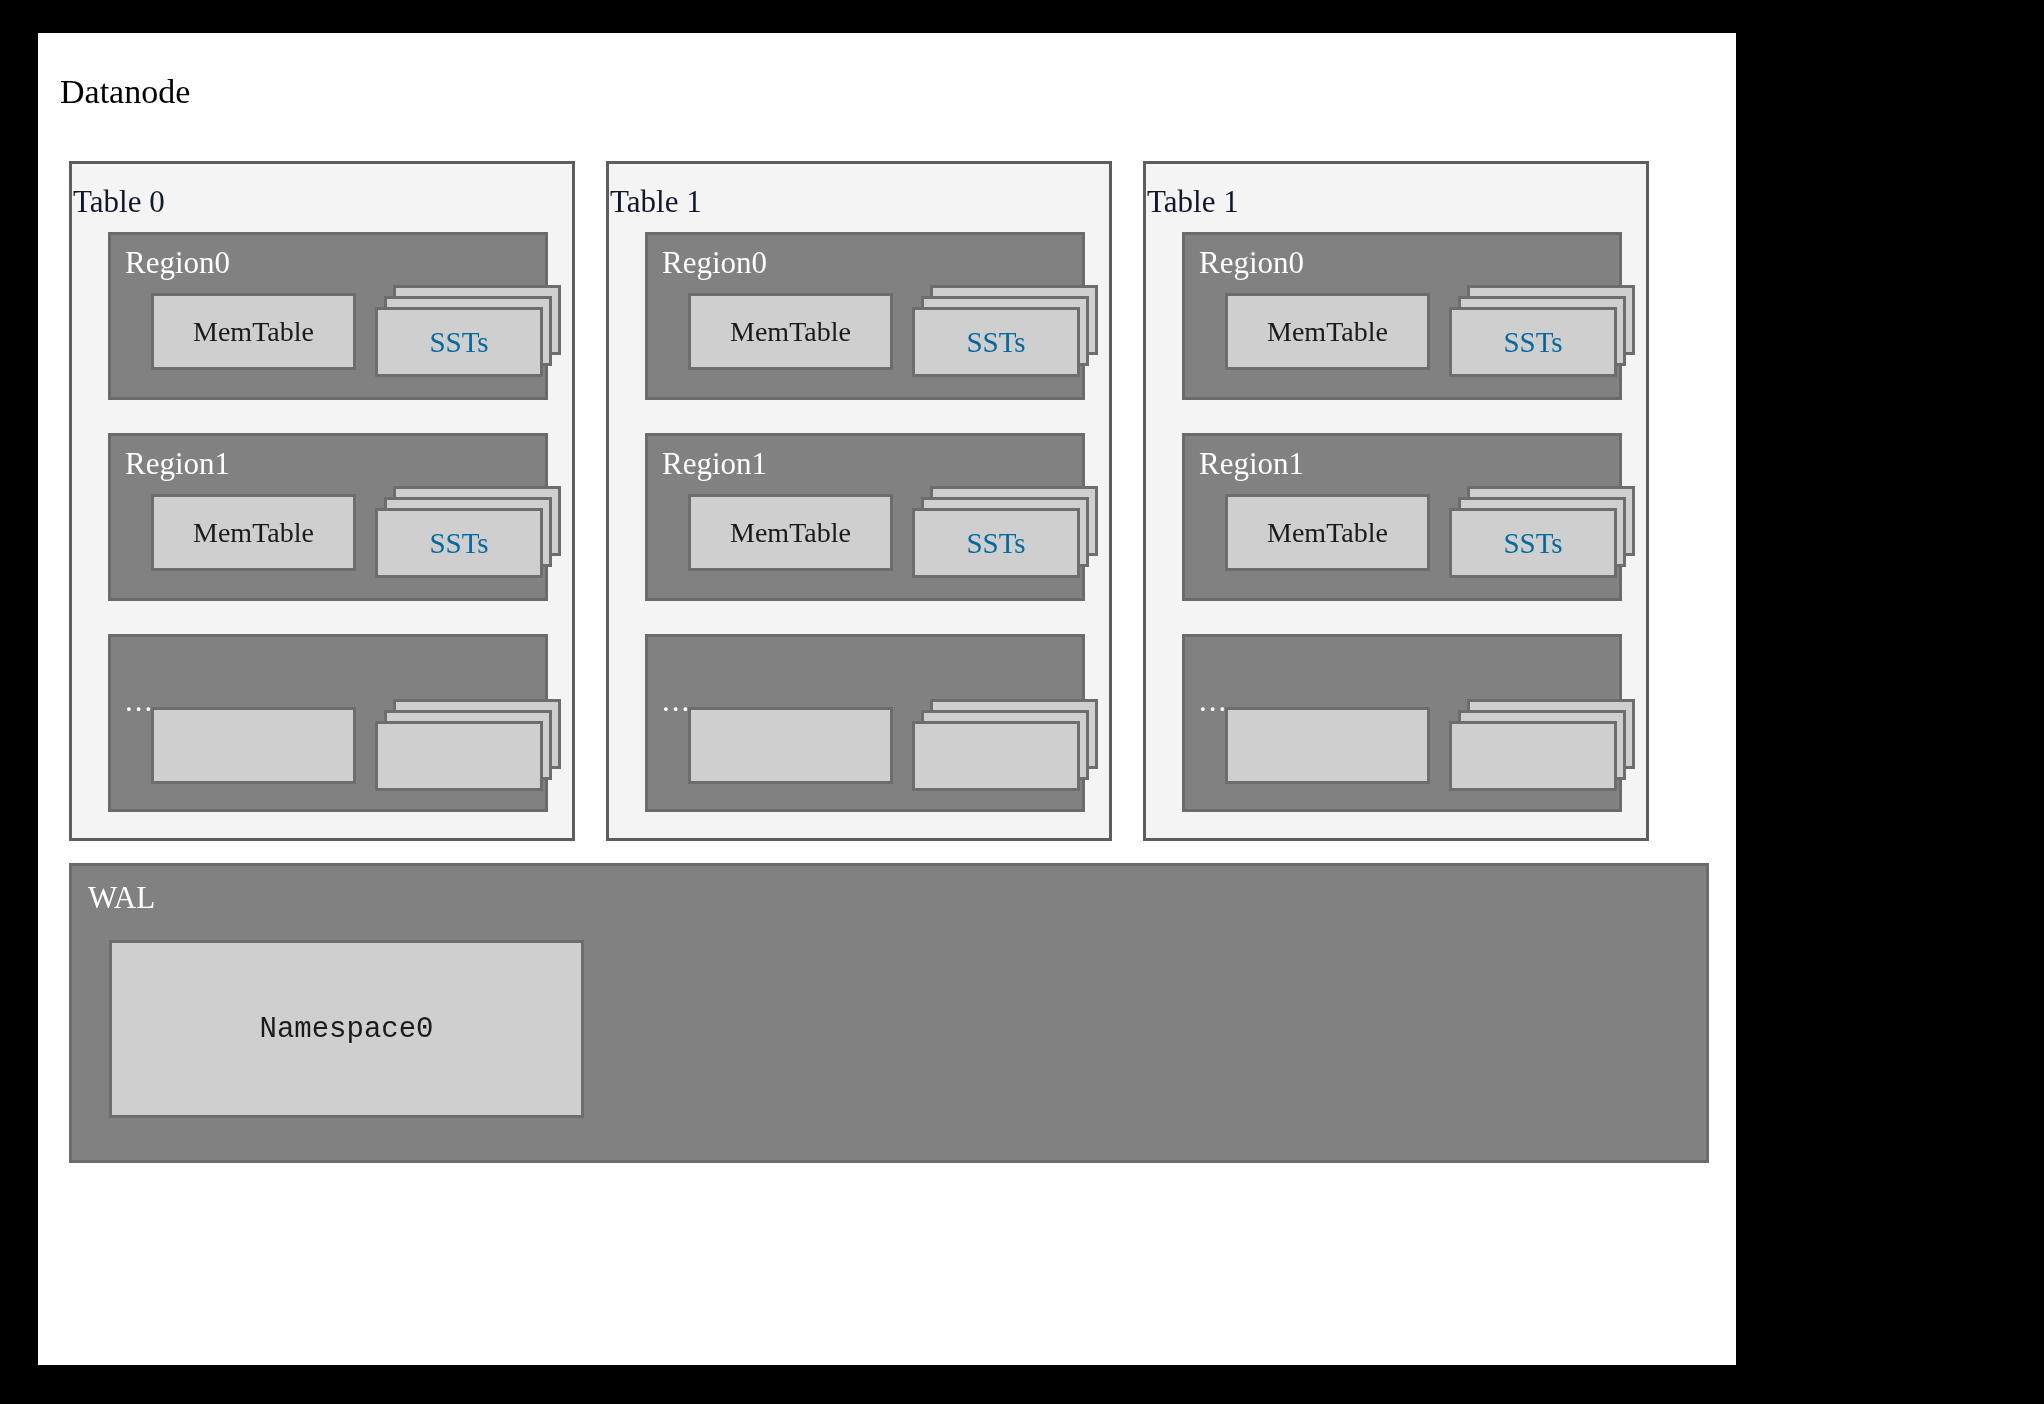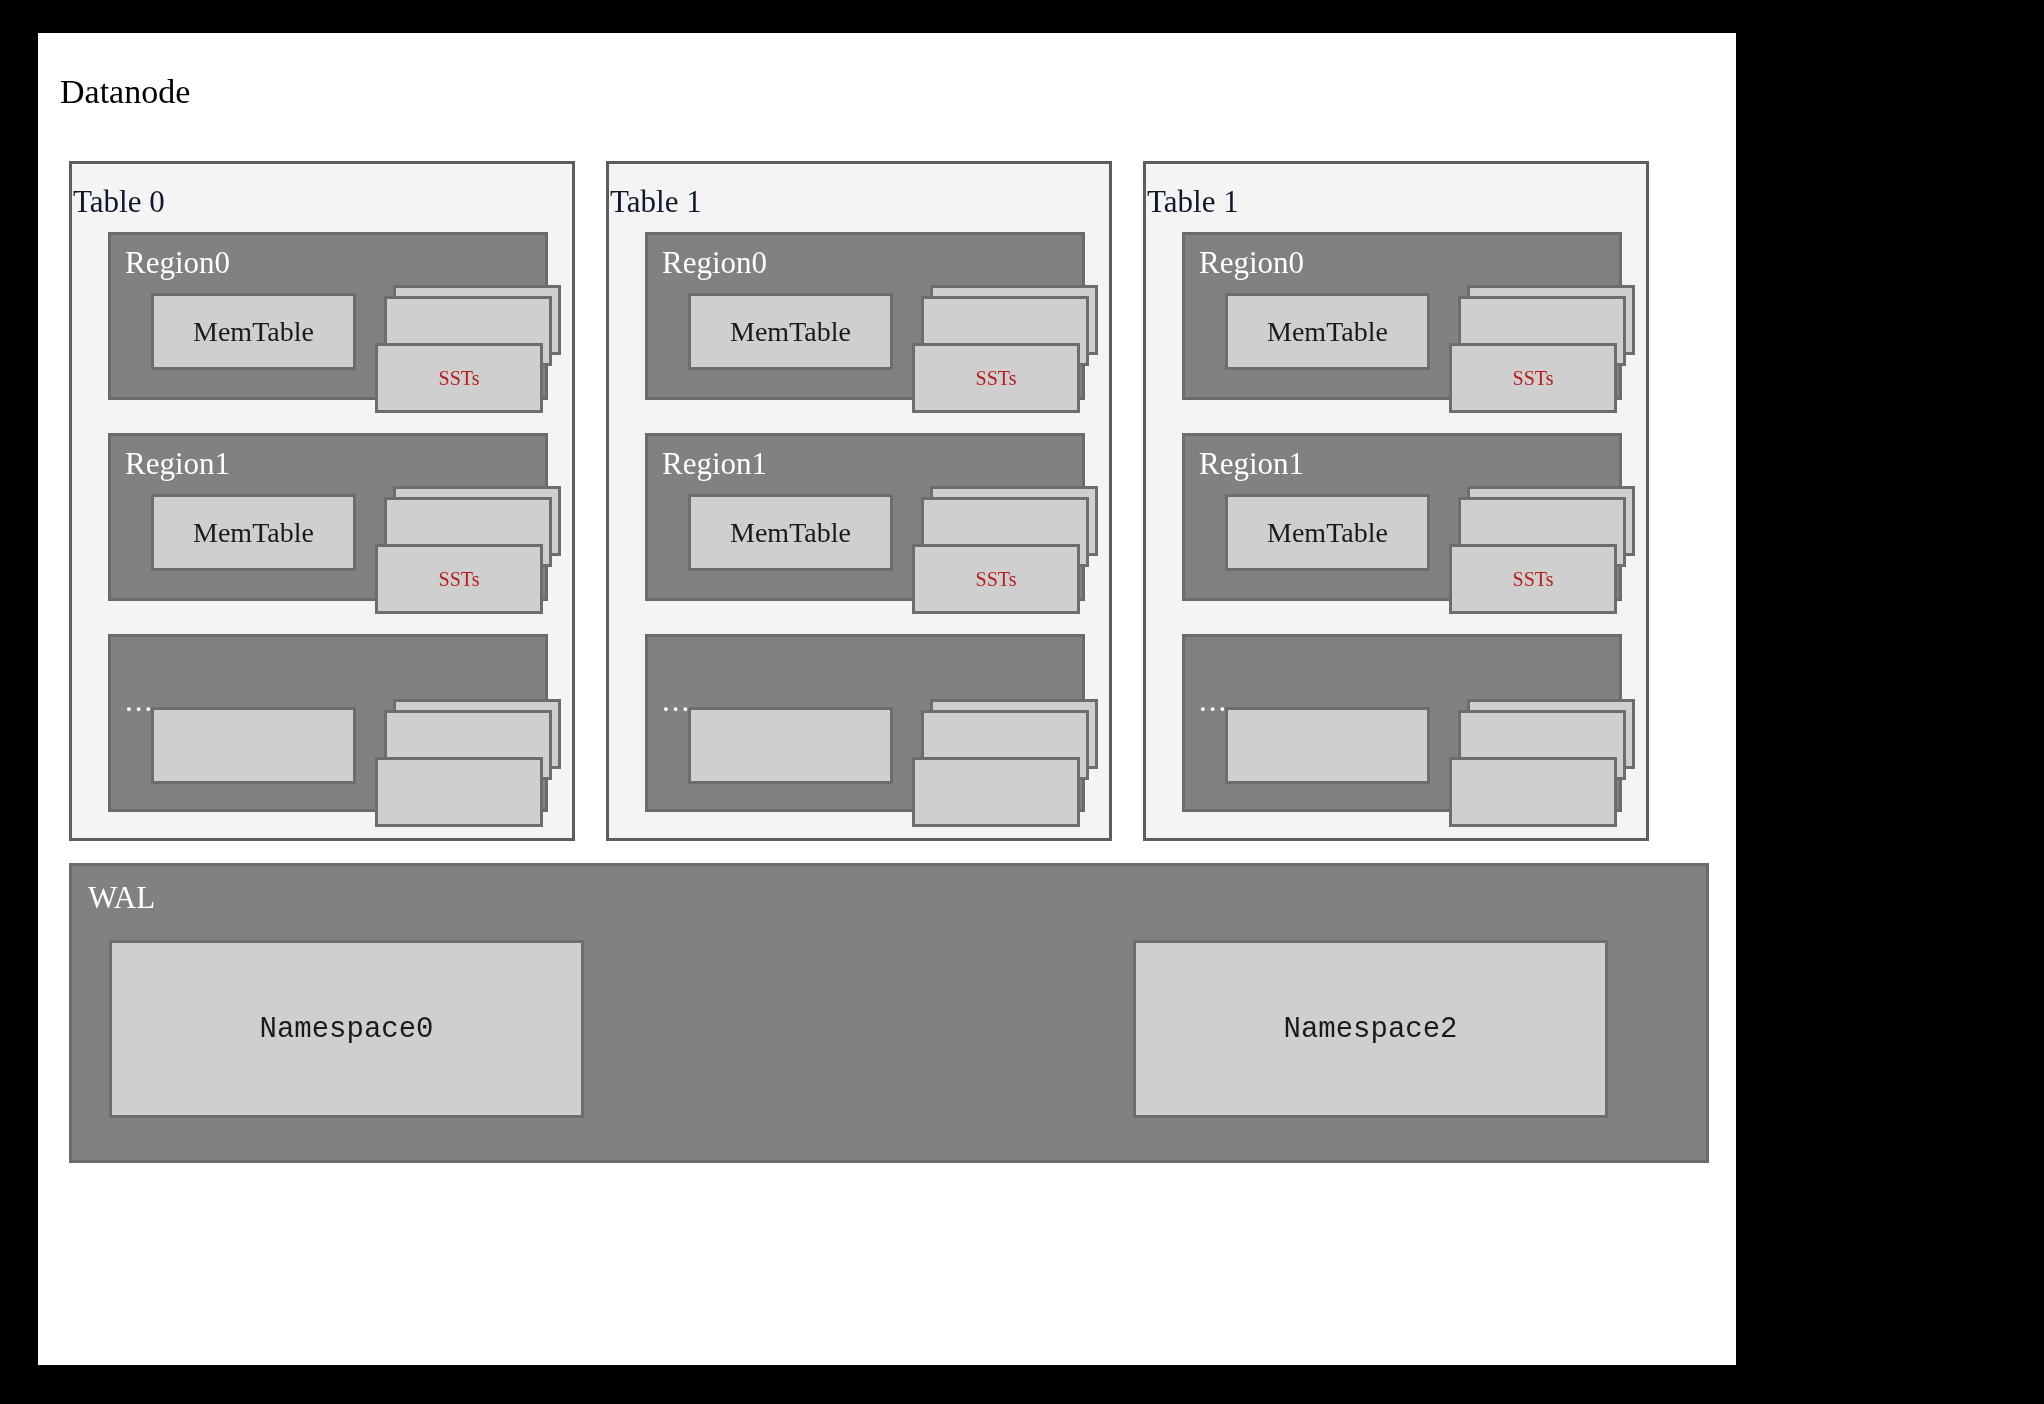--- a/index.html
+++ b/index.html
@@ -117,23 +117,22 @@
     border:3px solid #6d6d6d;
     box-sizing:border-box;
   }
   .sst-layer.l2{left:9px;  top:11px;}
   .sst-layer.l3{left:18px; top:0px;}
   .sst-layer.front{
     left:0px; top:22px;
     display:flex;
     align-items:center;
     justify-content:center;
-    font-size:20px;
-    color:#b91c1c;
-    margin-top:36px;
+    font-size:29px;
+    color:#0369a1;
   }
   
   .sst-layer.l3{z-index:1;}
   .sst-layer.l2{z-index:2;}
   .sst-layer.front{z-index:3;}
 
   
   #wal{
     position:absolute;
     left:31px; top:830px;
@@ -278,16 +277,15 @@
           <div class="sst-layer front"></div>
         </div>
       </div>
     </div>
 
   </div>
 
   <div id="wal">
     <div id="wal-label">WAL</div>
     <div class="namespace n0">Namespace0</div>
-    <div class="namespace n2">Namespace2</div>
   </div>
 
 </div>
 
 </body></html>

